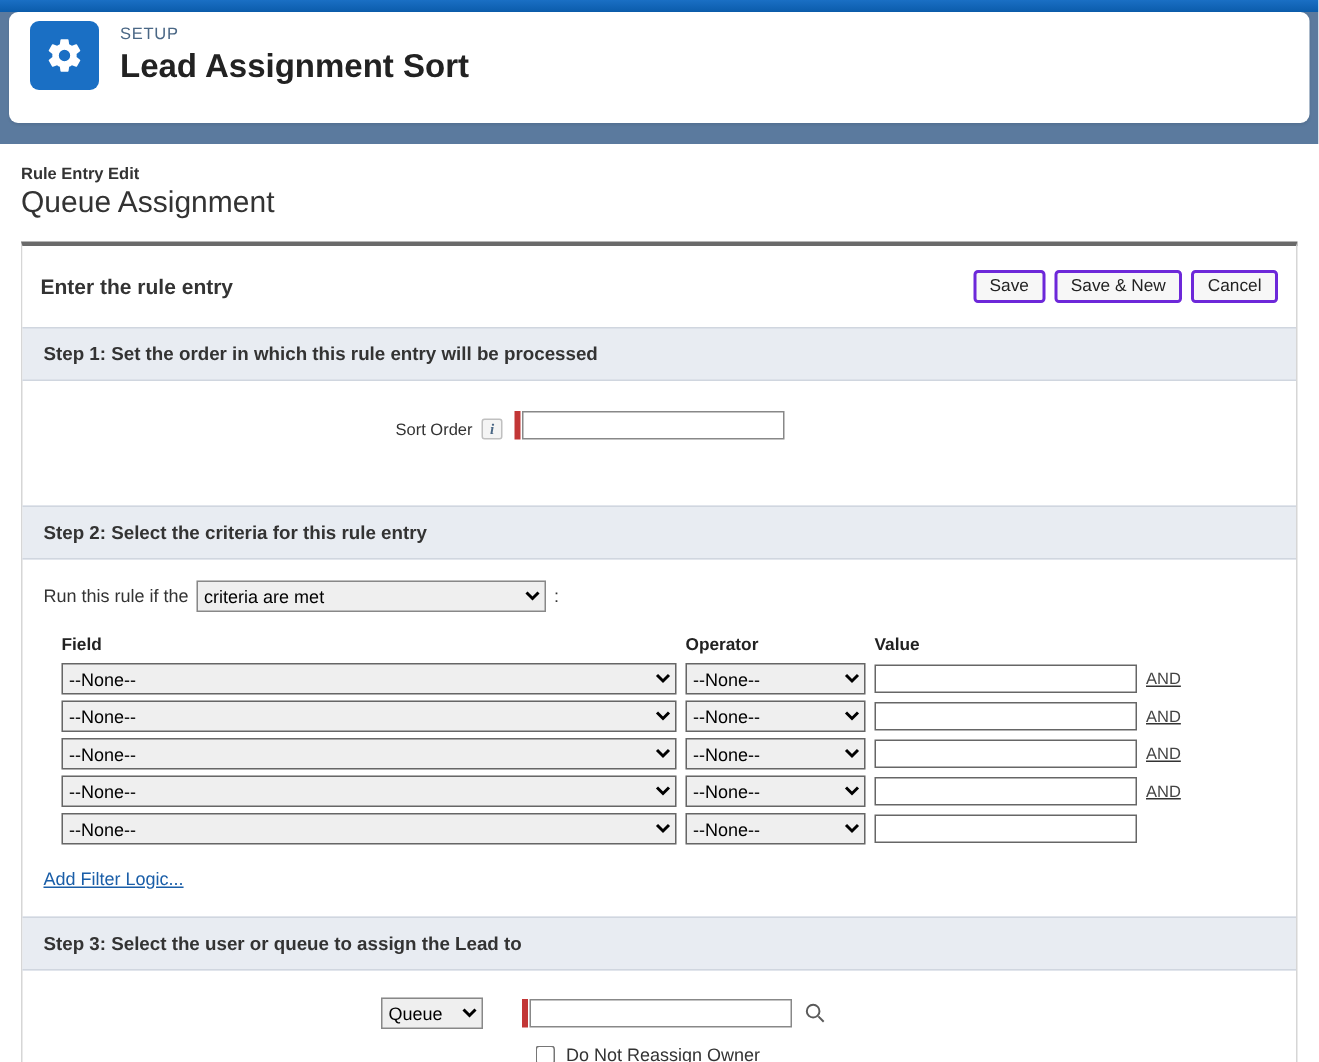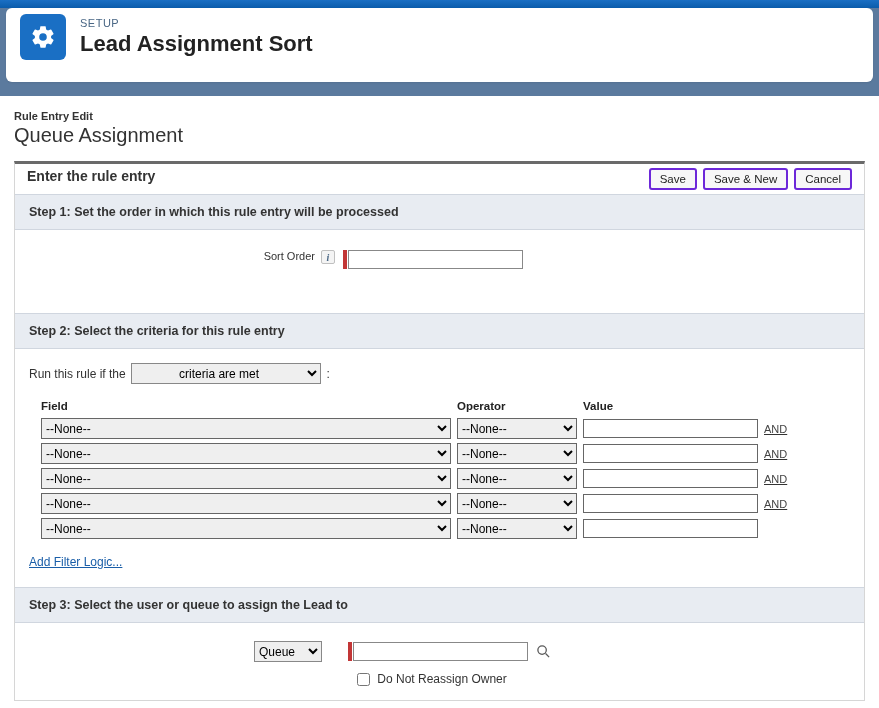--- a/index.html
+++ b/index.html
@@ -53,22 +53,22 @@
   .main-body { padding: 14px 14px 0 14px; }
   .breadcrumb { font-size: 11px; color: #333; font-weight: 700; margin-bottom: 2px; }
   .page-title { font-size: 20px; font-weight: 400; margin-bottom: 14px; }
   .panel {
     border: 1px solid #d6d6d6;
     border-top: 3px solid #6a6a6a;
     background: #fff;
   }
   .panel-header {
     display: flex;
-    align-items: flex-start;
-    padding: 4px 12px;
+    align-items: center;
+    padding: 16px 12px;
     background: #fff;
   }
   .panel-header-title { font-weight: 700; font-size: 14px; flex: 1; }
   .btn {
     background: #f7f7f7;
     border: 2px solid #6d28d9;
     border-radius: 3px;
     font-size: 11.5px;
     padding: 3px 9px;
     cursor: pointer;
@@ -80,21 +80,21 @@
     border-top: 1px solid #d0d6df;
     border-bottom: 1px solid #d0d6df;
     padding: 10px 14px;
     font-size: 12.5px;
     font-weight: 700;
     color: #333;
   }
   .step-body { padding: 14px; }
   .sort-order-row {
     display: flex;
-    align-items: flex-start;
+    align-items: flex-end;
     padding: 6px 0 30px 0;
   }
   .sort-order-label {
     text-align: right;
     font-size: 11px;
     color: #333;
     width: 290px;
     padding-right: 4px;
   }
   .info-icon {
@@ -125,23 +125,22 @@
     font-size: 12px;
     padding: 0 3px;
     vertical-align: middle;
   }
   .sort-order-input { width: 175px; }
   .run-rule-row { margin-bottom: 14px; font-size: 12px; }
   .run-rule-row select {
     font-size: 12px;
     border: 1px solid #888;
     height: 21px;
-    width: 190px;
+    width: 233px;
     margin: 0 2px;
-    padding-left: 43px;
   }
   .criteria-table { display: table; margin-left: 12px; }
   .criteria-header { display: table-row; font-size: 11.5px; color: #222; }
   .criteria-header > div { display: table-cell; padding: 2px 6px 4px 0; font-weight: 700; }
   .criteria-row { display: table-row; text-decoration: underline; }
   .criteria-row > div { display: table-cell; padding: 2px 6px 2px 0; vertical-align: middle; }
   .field-sel { width: 410px; height: 21px; border: 1px solid #666; font-size: 12px; }
   .op-sel { width: 120px; height: 21px; border: 1px solid #666; font-size: 12px; }
   .val-input { width: 175px; height: 19px; border: 1px solid #666; font-size: 12px; padding: 0 3px; }
   .and-label { font-size: 11px; color: #444; padding-left: 6px; }

